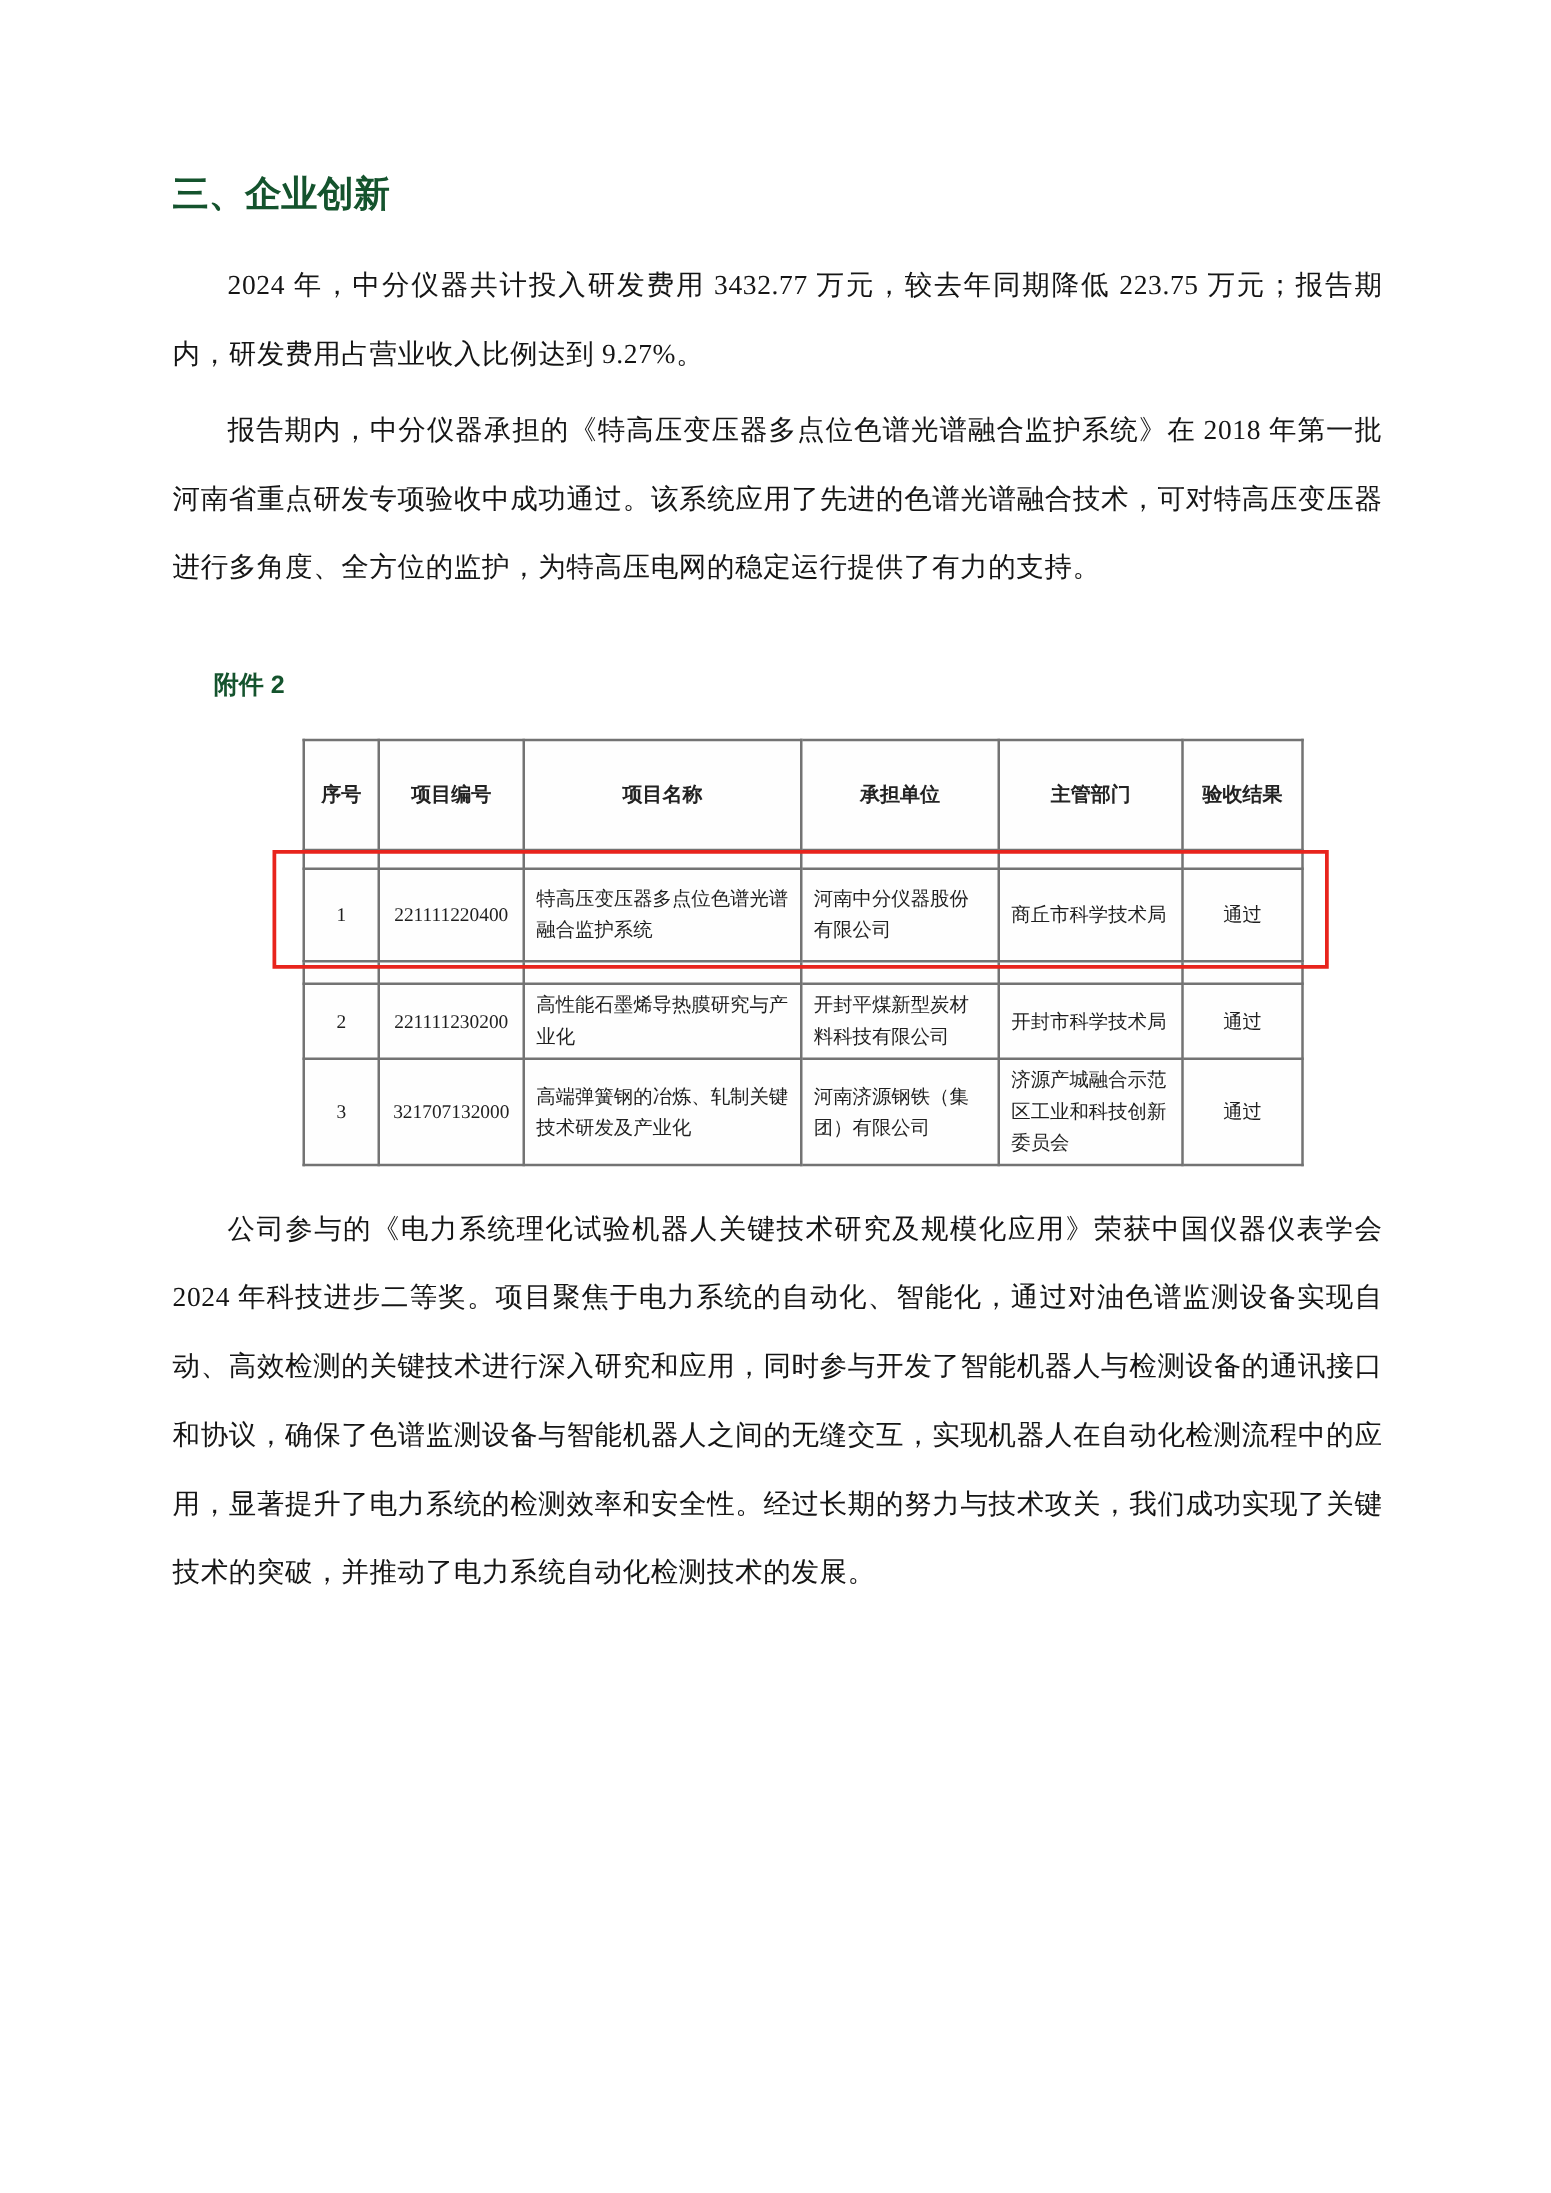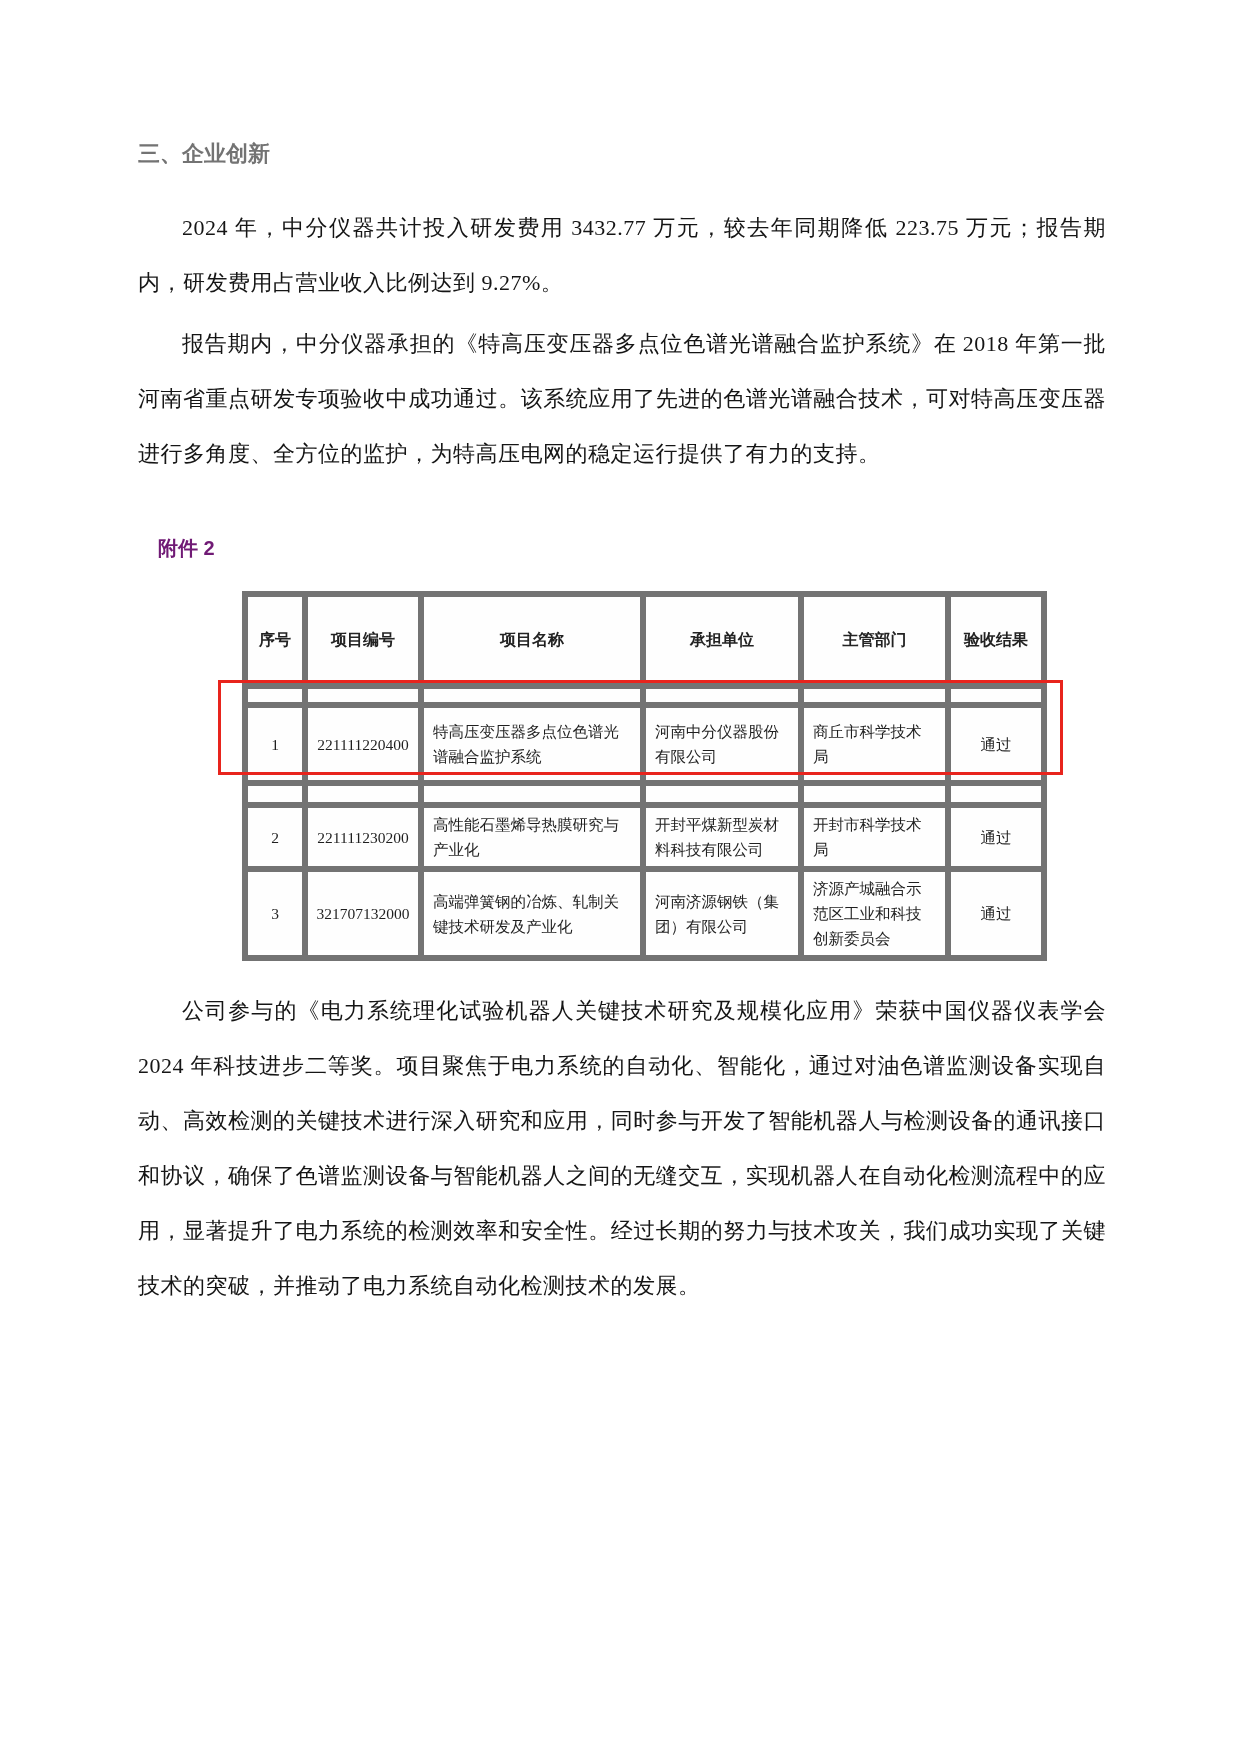--- a/index.html
+++ b/index.html
@@ -9,46 +9,46 @@
     font-family: "Liberation Serif", "DejaVu Serif", serif;
     color: #111111;
     overflow: hidden;
   }
   .content {
     position: absolute;
     left: 138px; top: 138px;
     width: 968px;
   }
   .doc-heading {
-    font-family: Liberation Mono, monospace;
+    font-family: Liberation Sans, sans-serif;
     font-weight: bold;
-    font-size: 22px;
+    font-size: 29px;
     line-height: 36px;
     margin: 0;
-    color: #737373;
+    color: #14532d;
   }
   .body-para {
     margin: 0;
     font-size: 22px;
     line-height: 55px;
     text-align: justify;
     text-indent: 2em;
     letter-spacing: 0.5px;
     color: #151515;
   }
   .para-1 { margin-top: 26px; }
   .para-2 { margin-top: 6px; }
   .attach-label {
     margin-top: 54px;
-    margin-left: 20px;
+    margin-left: 33px;
     font-family: "Liberation Sans", "DejaVu Sans", sans-serif;
     font-weight: 600;
     font-size: 20px;
     line-height: 26px;
-    color: #701a75;
+    color: #14532d;
   }
   .table-title {
     margin-top: 16px;
     font-weight: bold;
     font-size: 26px;
     line-height: 34px;
     text-align: center;
     letter-spacing: 1px;
     color: #101010;
   }
@@ -58,21 +58,21 @@
     margin-left: 104px;
     width: 799px;
   }
   table.proj-table {
     width: 799px;
     border-collapse: collapse;
     table-layout: fixed;
     background: #fefefe;
   }
   .proj-table th, .proj-table td {
-    border: 6px solid #737373;
+    border: 2px solid #737373;
     vertical-align: middle;
     word-break: break-all;
     color: #1f1f1f;
   }
   .proj-table { border: 2px solid #3c3c3c; }
   .proj-table th {
     height: 84px;
     font-family: "Liberation Sans", "DejaVu Sans", sans-serif;
     font-weight: 600;
     font-size: 16px;

